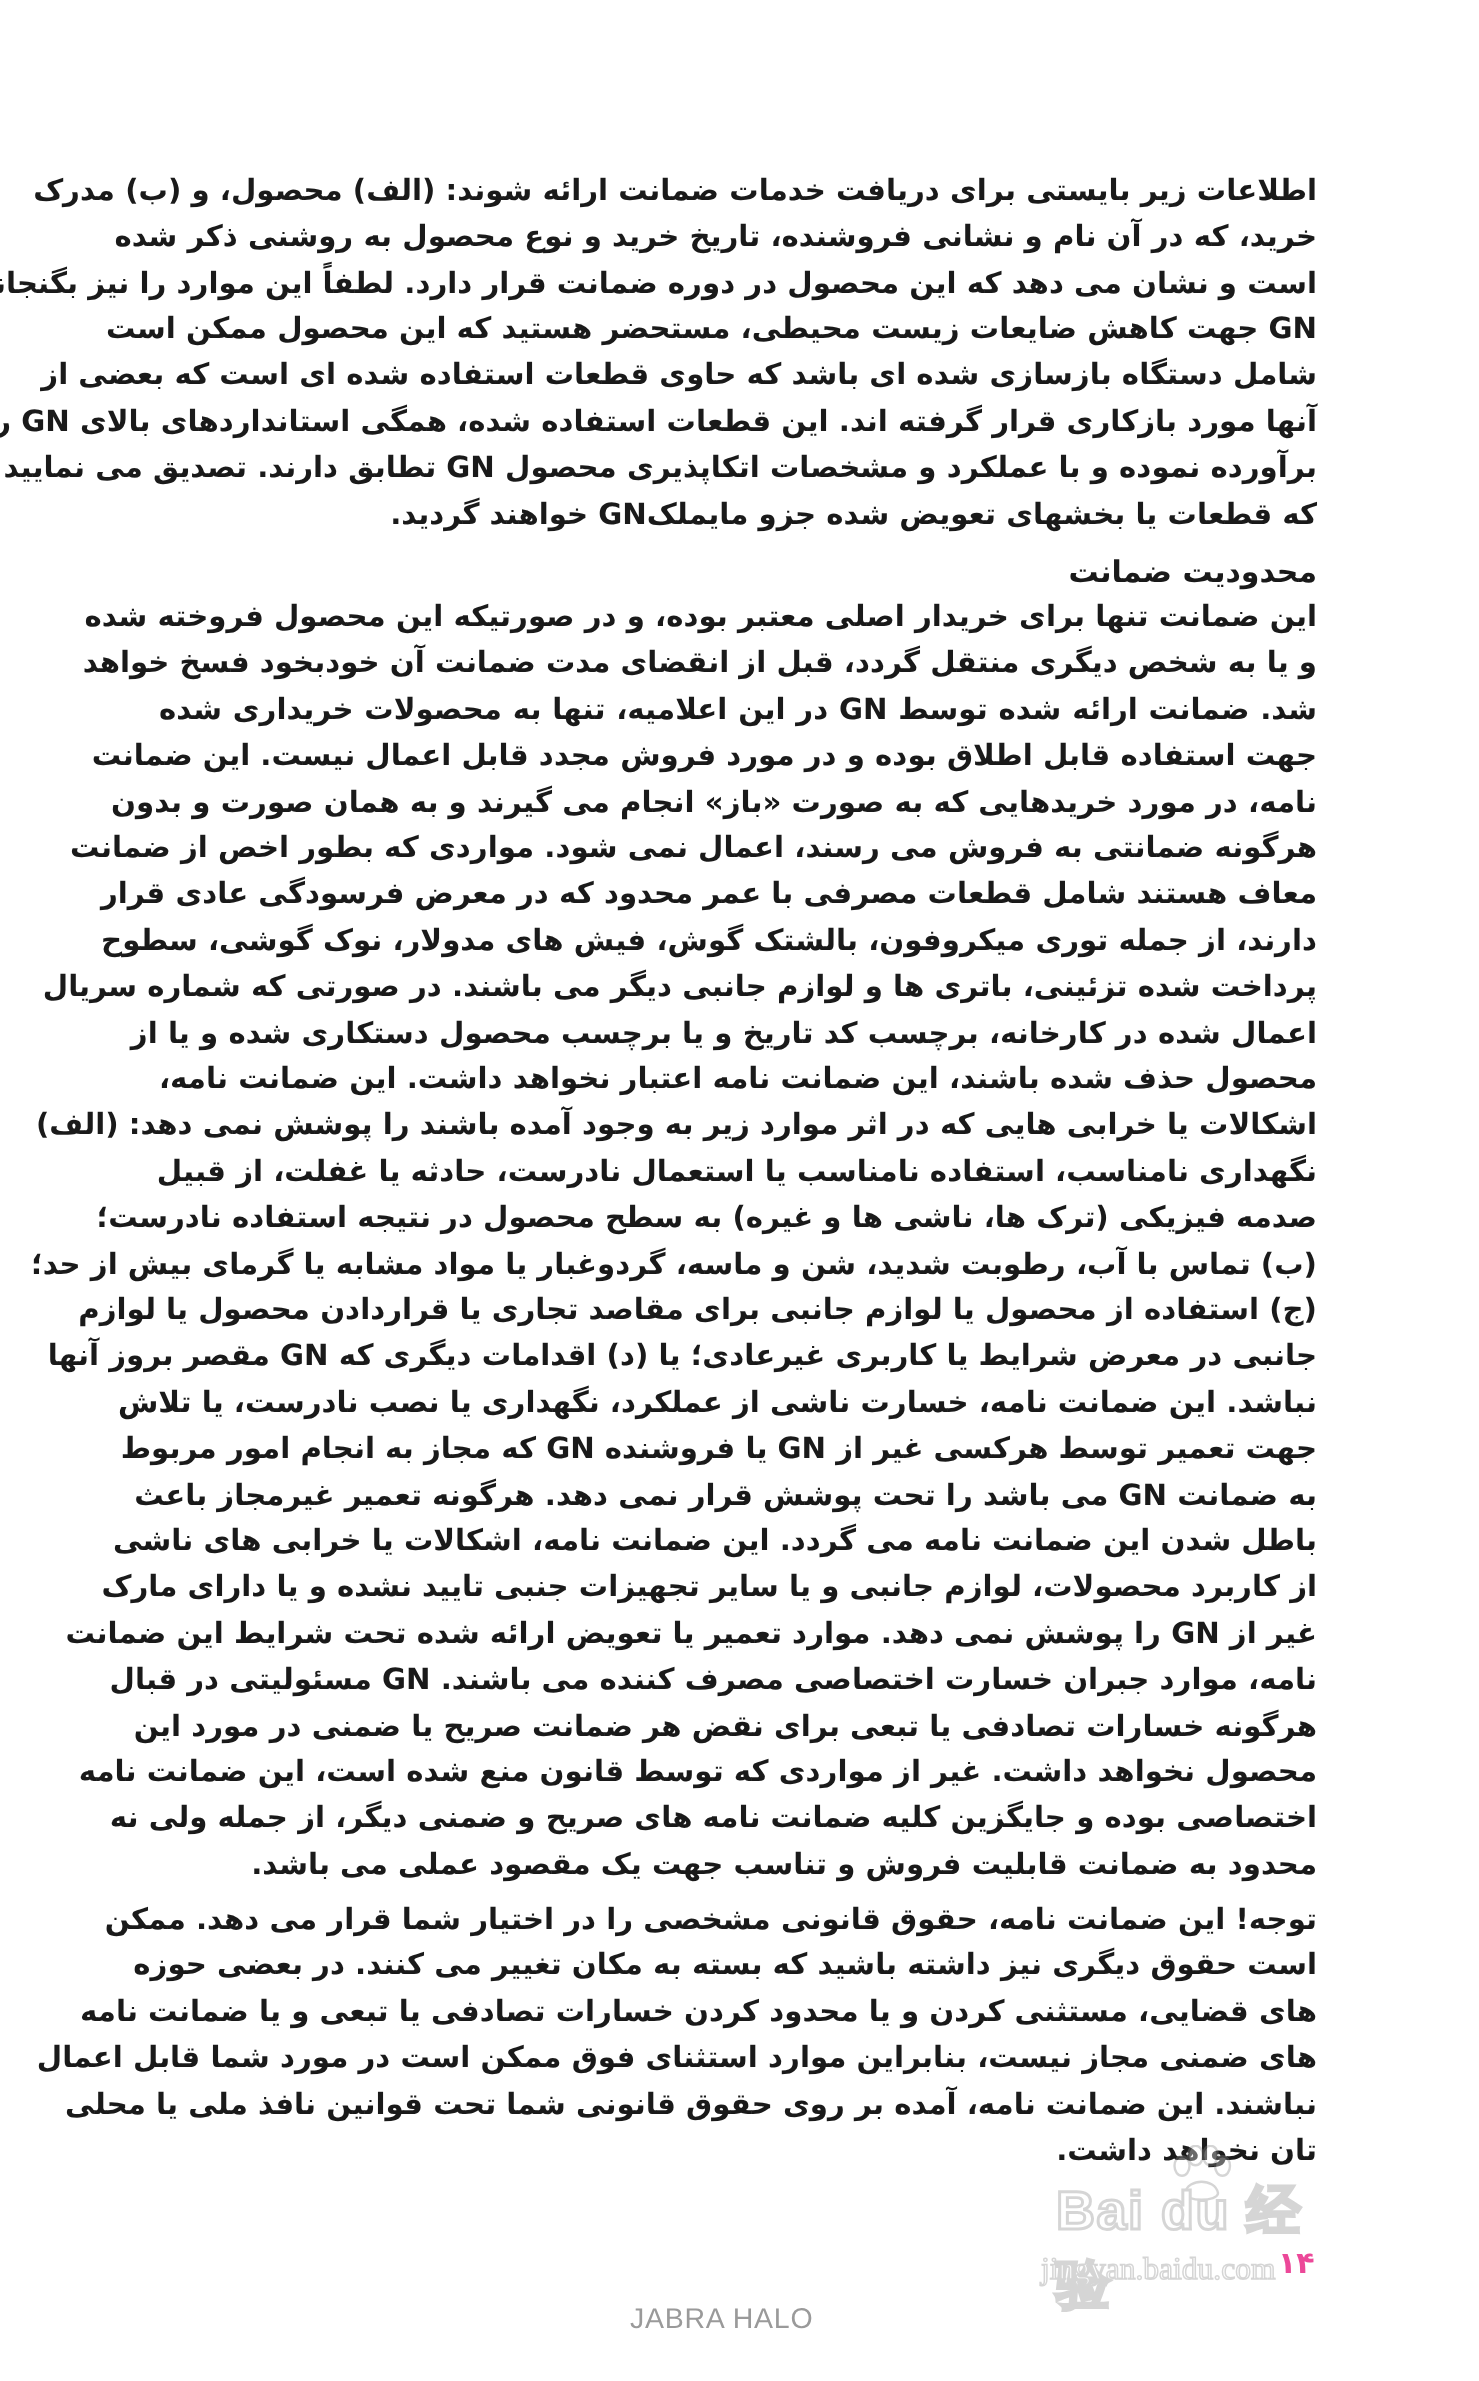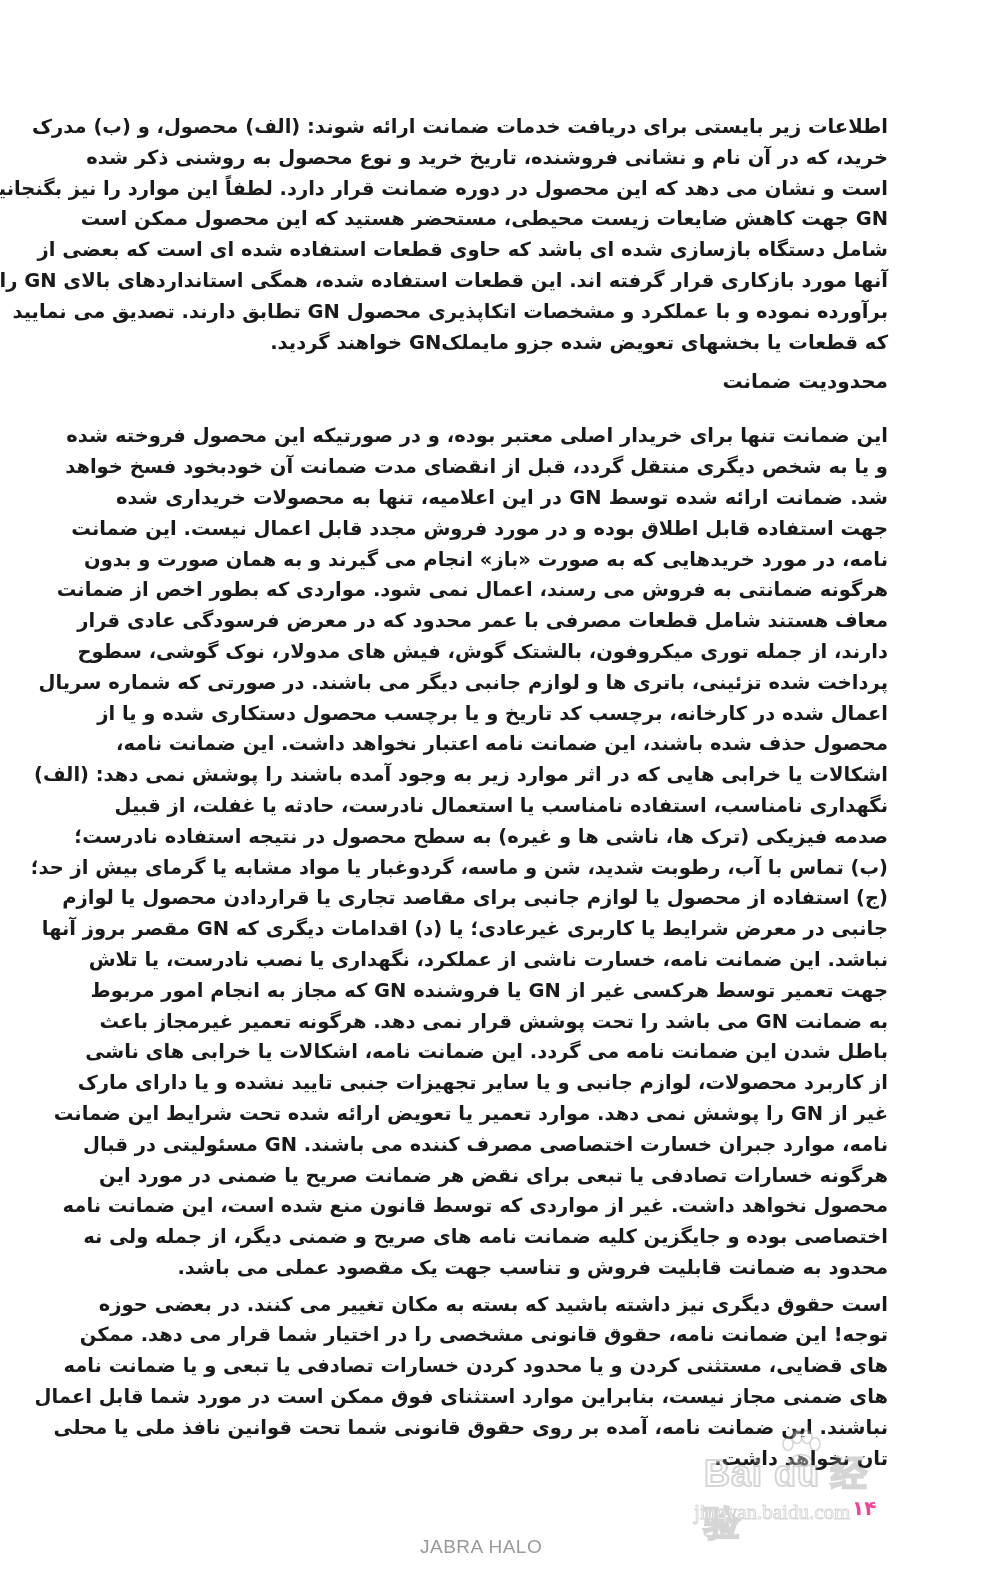--- a/index.html
+++ b/index.html
@@ -10,21 +10,21 @@
     body {
       width: 986px;
       height: 1587px;
       position: relative;
       overflow: hidden;
       font-family: "DejaVu Sans", sans-serif;
       color: #1a1a1a;
     }
     .page {
       position: absolute;
-      left: 116px;
+      left: 106px;
       top: 112px;
       width: 772px;
       direction: rtl;
     }
     .para {
       margin: 0;
       font-size: 19.5px;
       line-height: 30.8px;
       text-align: justify;
       text-align-last: right;
@@ -35,21 +35,21 @@
       white-space: nowrap;
       text-align: justify;
       text-align-last: justify;
       height: 30.8px;
       overflow: visible;
     }
     .line.last {
       text-align-last: right;
     }
     .heading {
-      margin: 8px 0 25px 0;
+      margin: 8px 0 0 0;
       font-size: 20px;
       line-height: 30px;
       font-weight: 700;
       text-align: right;
     }
     .p1 { margin-bottom: 0; }
     .p2 { margin-top: 0; }
     .p3 { margin-top: 6px; }
     .footer-brand {
       position: absolute;
@@ -148,22 +148,22 @@
     <span class="line">از کاربرد محصولات، لوازم جانبی و یا سایر تجهیزات جنبی تایید نشده و یا دارای مارک</span>
     <span class="line">غیر از GN را پوشش نمی دهد. موارد تعمیر یا تعویض ارائه شده تحت شرایط این ضمانت</span>
     <span class="line">نامه، موارد جبران خسارت اختصاصی مصرف کننده می باشند. GN مسئولیتی در قبال</span>
     <span class="line">هرگونه خسارات تصادفی یا تبعی برای نقض هر ضمانت صریح یا ضمنی در مورد این</span>
     <span class="line">محصول نخواهد داشت. غیر از مواردی که توسط قانون منع شده است، این ضمانت نامه</span>
     <span class="line">اختصاصی بوده و جایگزین کلیه ضمانت نامه های صریح و ضمنی دیگر، از جمله ولی نه</span>
     <span class="line last">محدود به ضمانت قابلیت فروش و تناسب جهت یک مقصود عملی می باشد.</span>
   </div>
 
   <div class="para p3">
+    <span class="line">توجه! این ضمانت نامه، حقوق قانونی مشخصی را در اختیار شما قرار می دهد. ممکن</span>
     <span class="line">است حقوق دیگری نیز داشته باشید که بسته به مکان تغییر می کنند. در بعضی حوزه</span>
-    <span class="line">توجه! این ضمانت نامه، حقوق قانونی مشخصی را در اختیار شما قرار می دهد. ممکن</span>
     <span class="line">های قضایی، مستثنی کردن و یا محدود کردن خسارات تصادفی یا تبعی و یا ضمانت نامه</span>
     <span class="line">های ضمنی مجاز نیست، بنابراین موارد استثنای فوق ممکن است در مورد شما قابل اعمال</span>
     <span class="line">نباشند. این ضمانت نامه، آمده بر روی حقوق قانونی شما تحت قوانین نافذ ملی یا محلی</span>
     <span class="line last">تان نخواهد داشت.</span>
   </div>
 </div>
 
 <div class="watermark">
   <svg class="wm-paw" viewBox="0 0 46 40">
     <g fill="#ffffff" stroke="#8a8a8a" stroke-width="1.6">

